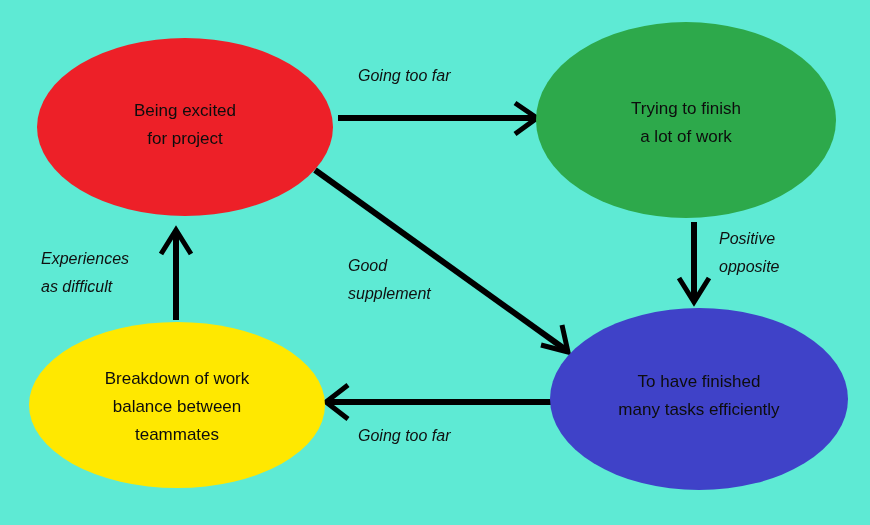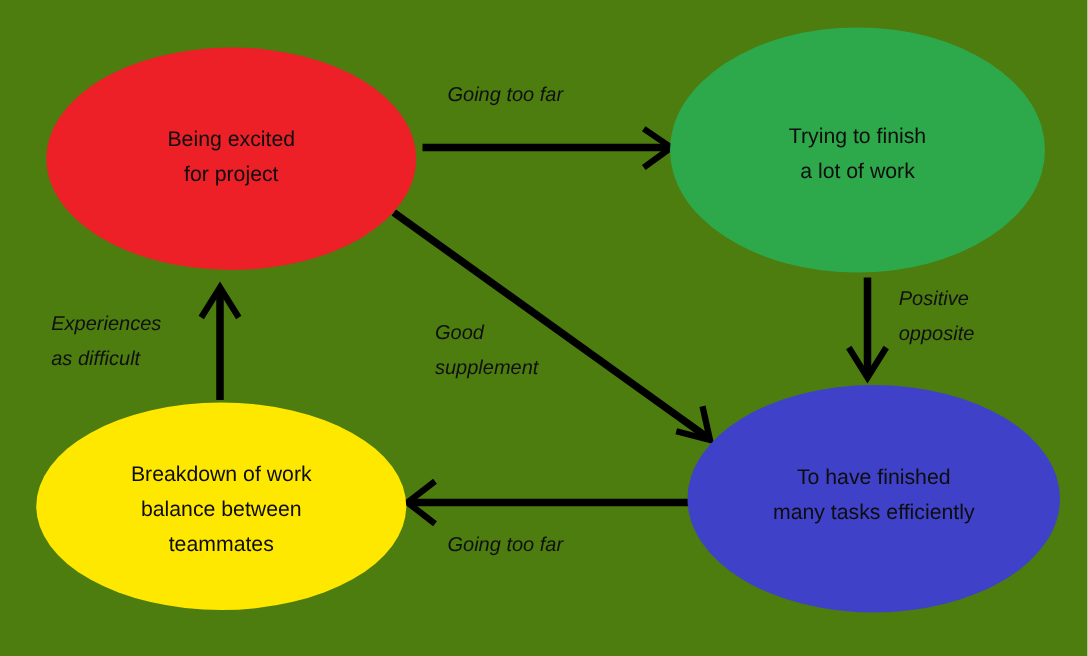--- a/index.html
+++ b/index.html
@@ -50,21 +50,21 @@
     stroke: #000000;
     fill: none;
     stroke-width: 5;
     stroke-linecap: butt;
     stroke-linejoin: miter;
   }
 </style>
 </head>
 <body>
 
-<div id="canvas" style="background: #4d7c0f;">
+<div id="canvas" style="background: #5eead4;">
 
   <svg class="diagram" viewBox="0 0 870 525" xmlns="http://www.w3.org/2000/svg">
 
     <g>
       <line class="edge-line" x1="338" y1="118" x2="533" y2="118" stroke-width="6" stroke="#000000"></line>
       <polyline class="arrow-head" points="515,103 537,118 515,134" stroke="#000000"></polyline>
       <text class="edge-label" x="358" y="81">Going too far</text>
     </g>
 
     <g>

